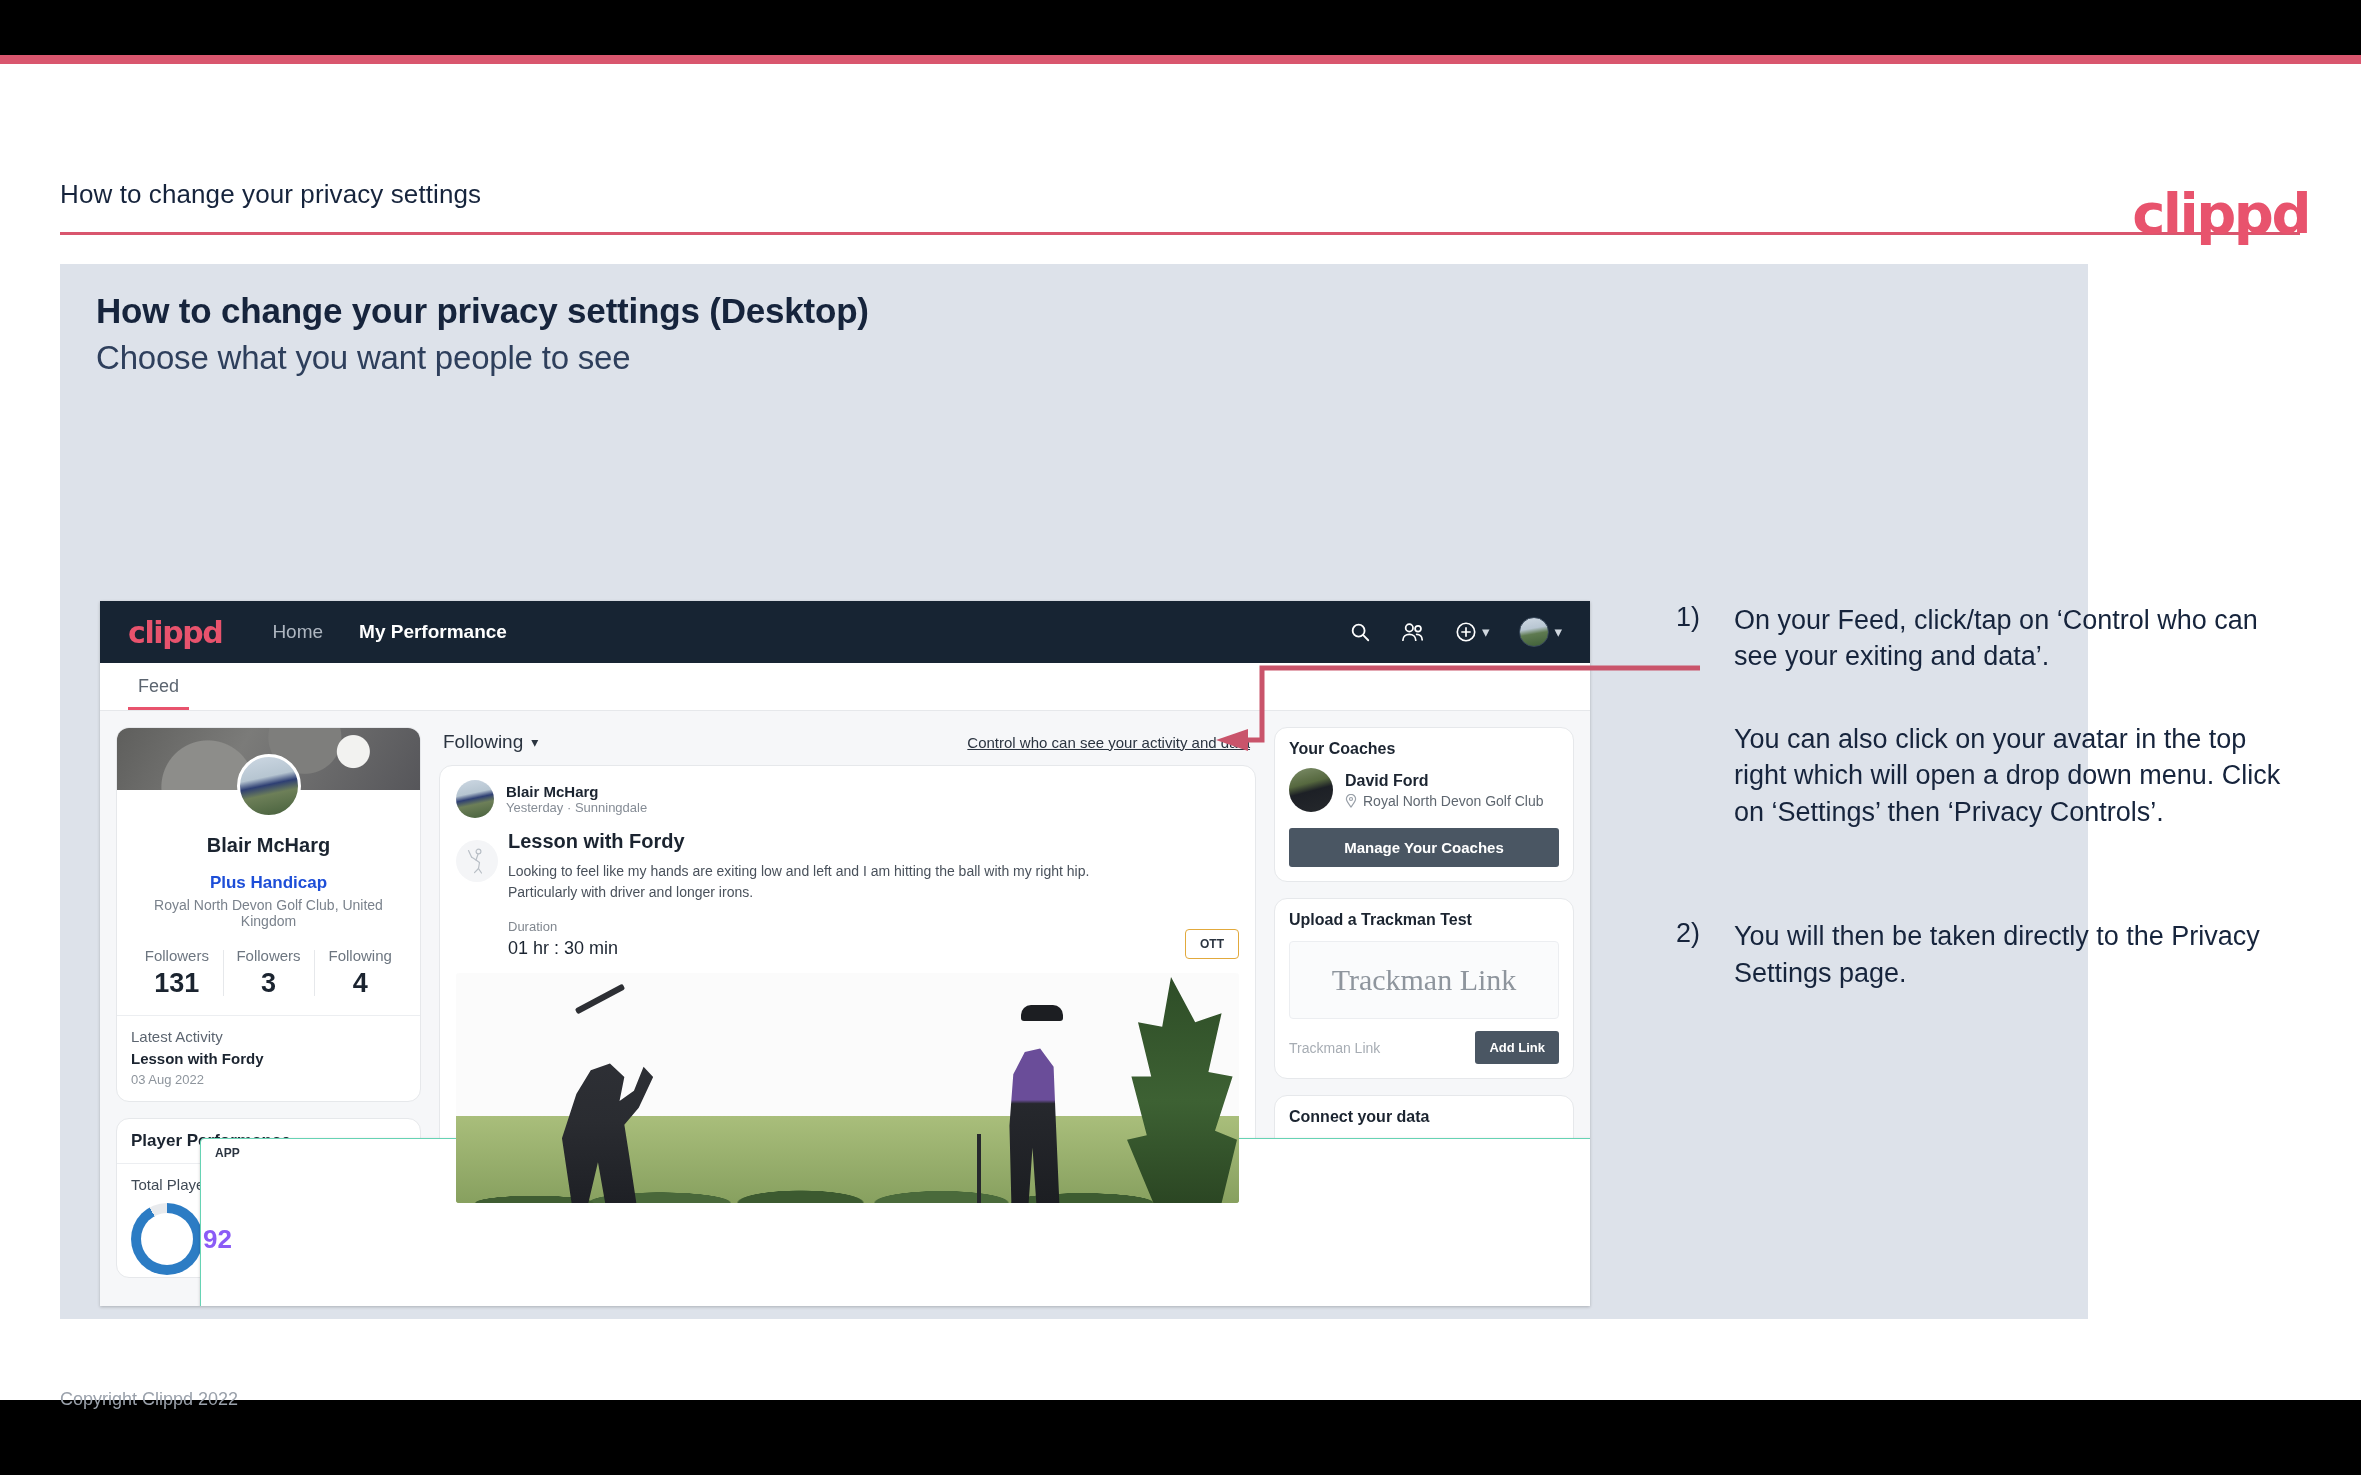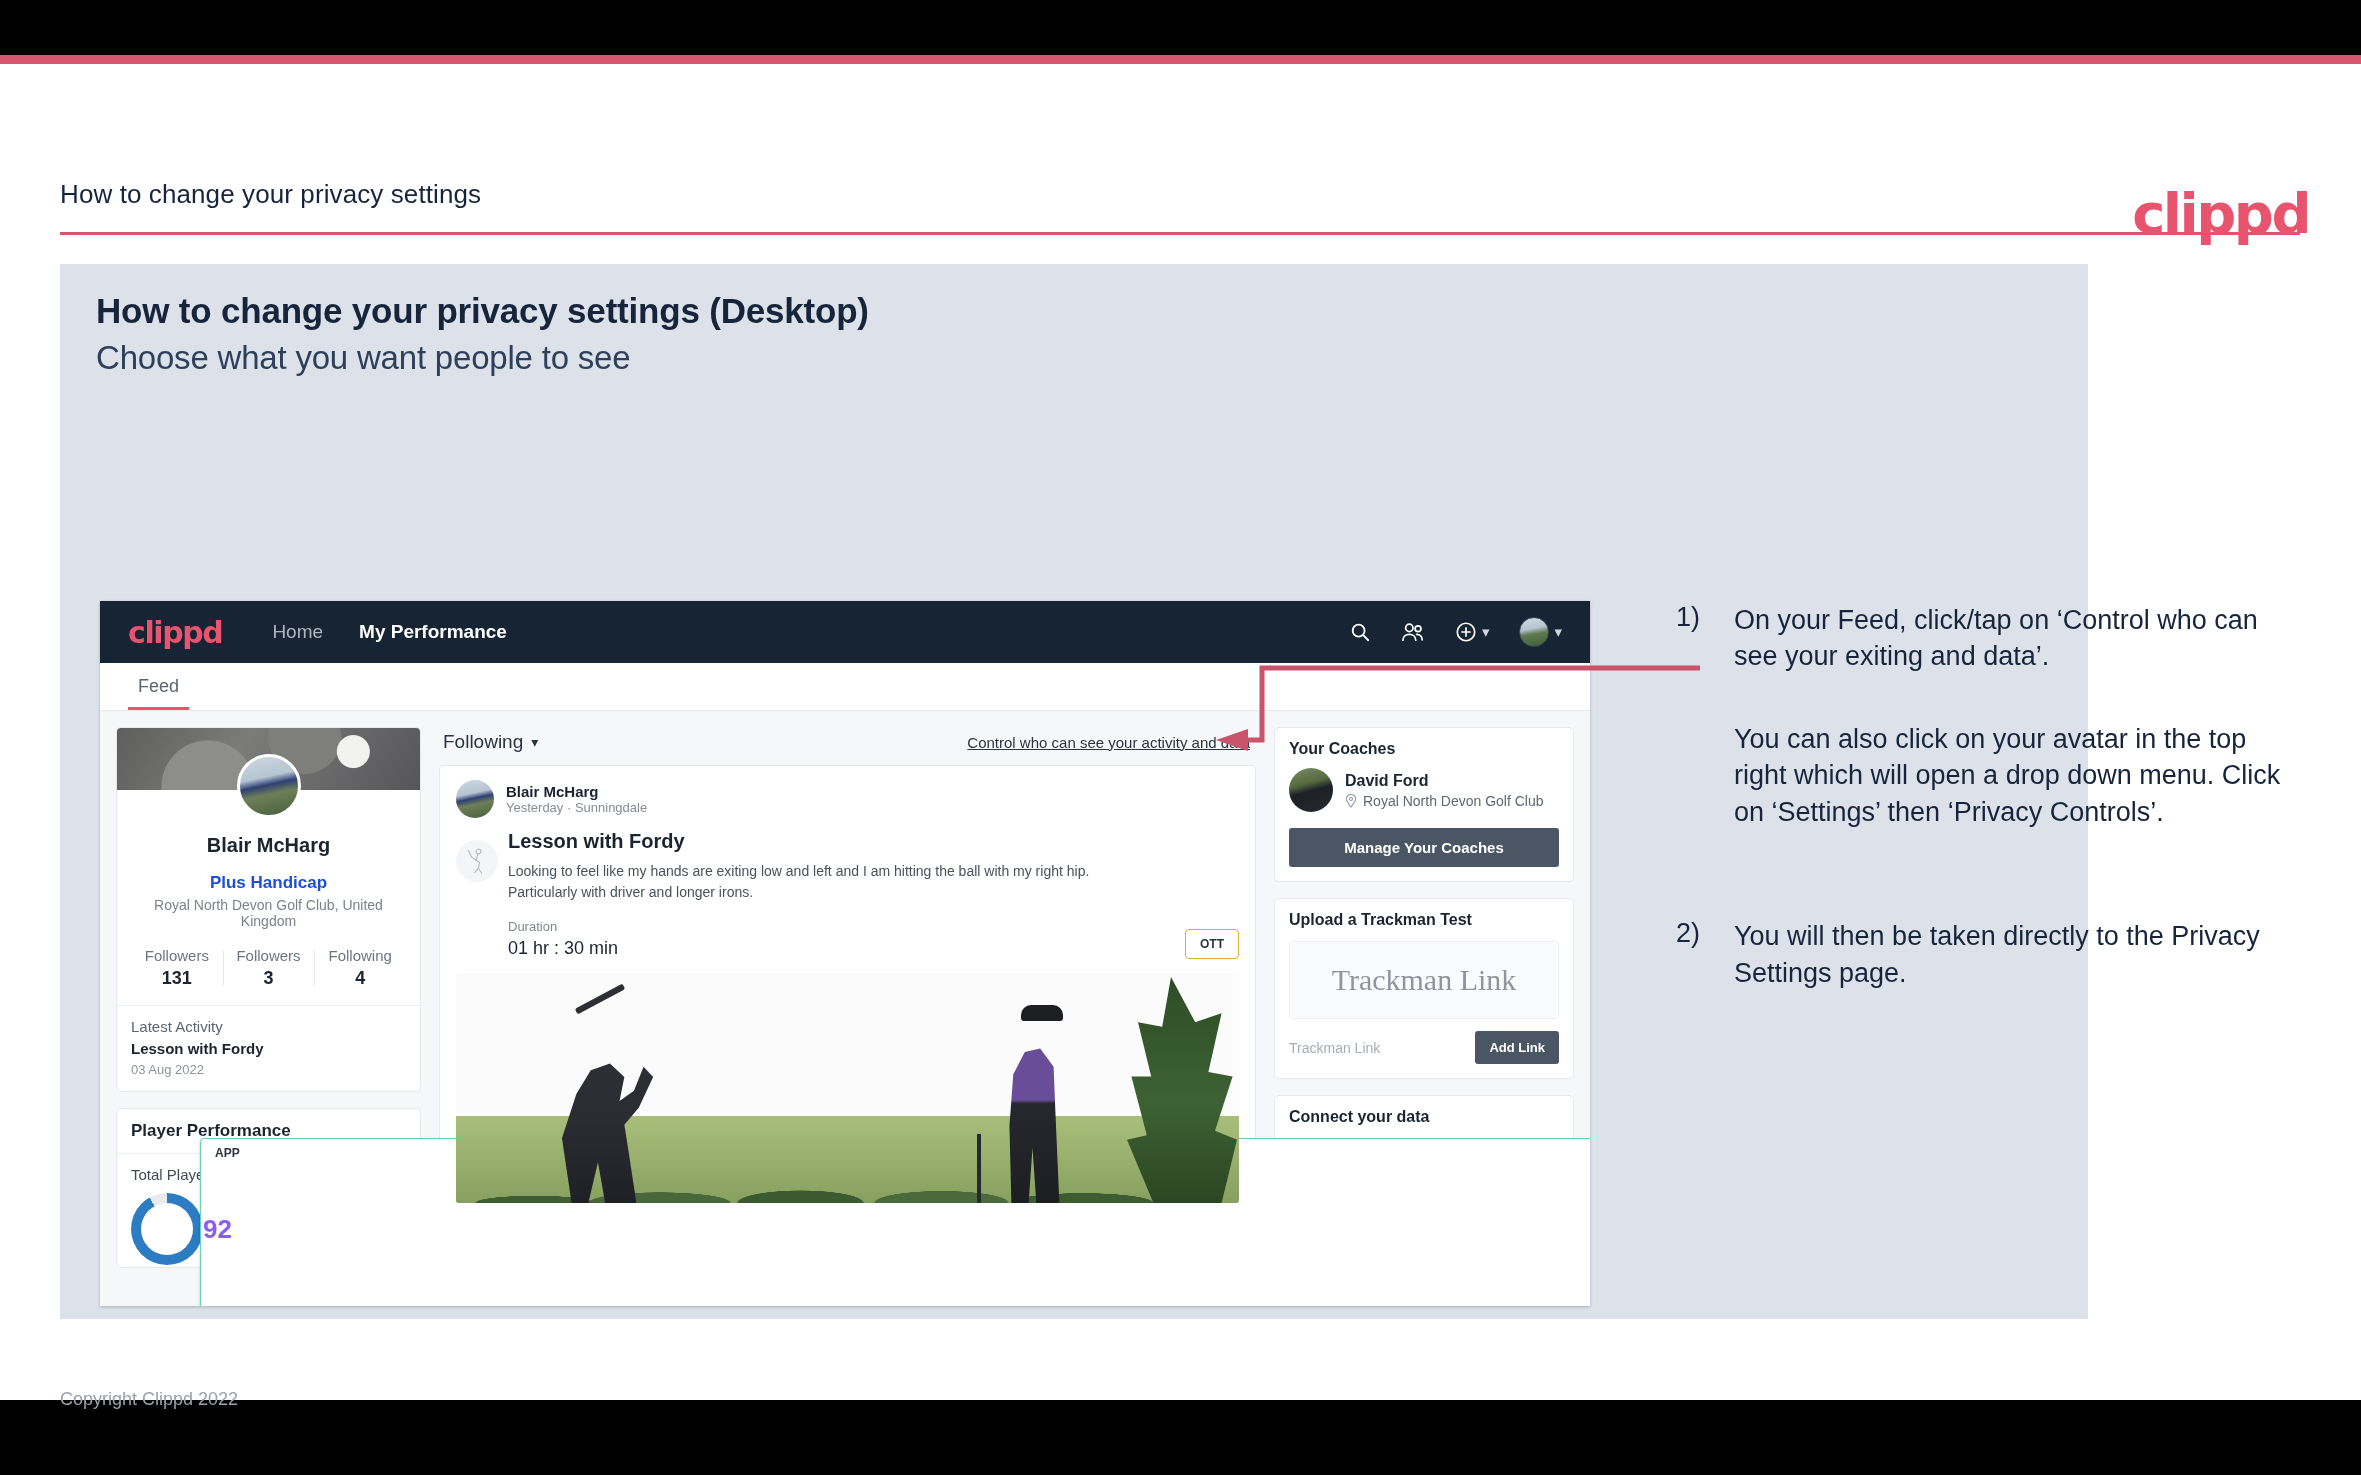--- a/index.html
+++ b/index.html
@@ -102,21 +102,21 @@
     border-bottom: 3px solid #e8536d;
   }
   .app-body {
     display: flex; gap: 18px; padding: 16px 16px 0 16px;
     background: #f6f7f9; height: 595px;
   }
   .col-left { width: 305px; flex: 0 0 305px; }
   .col-mid  { flex: 1 1 auto; }
   .col-right{ width: 300px; flex: 0 0 300px; }
   .card {
-    background: #fff; border: 1px solid #e6e8eb; border-radius: 5px;
+    background: #fff; border: 1px solid #e6e8eb; border-radius: 13px;
     margin-bottom: 16px; overflow: hidden;
   }
   
   .cover {
     height: 62px;
     background:
       radial-gradient(circle at 78% 38%, #f2f2f0 0 16px, transparent 17px),
       radial-gradient(circle at 30% 95%, #8d8d8a 0 46px, transparent 47px),
       radial-gradient(circle at 62% 15%, #7e7e7c 0 36px, transparent 37px),
       linear-gradient(120deg,#5e5e5c 0%,#7b7b79 40%,#56565a 100%);
@@ -132,21 +132,21 @@
   .profile-name { font-size: 20px; font-weight: 700; color: #1b2430; }
   .profile-hcp { font-size: 17px; color: #1d4ed8; margin-top: 16px; font-weight: bold; }
   .profile-club { font-size: 14px; color: #7a828c; margin-top: 4px; }
   .stats { display: flex; margin-top: 18px; }
   .stat { flex: 1; position: relative; }
   .stat + .stat::before {
     content: ""; position: absolute; left: 0; top: 3px; bottom: 3px;
     width: 1px; background: #e6e8eb;
   }
   .stat-label { font-size: 15px; color: #6d7680; }
-  .stat-value { font-size: 18px; font-weight: 700; color: #1b2430; margin-top: 4px; }
+  .stat-value { font-size: 27px; font-weight: 700; color: #1b2430; margin-top: 4px; }
   .latest {
     border-top: 1px solid #eceef1; padding: 12px 14px 14px; text-align: left;
     margin: 16px -14px -14px;
   }
   .latest-label { font-size: 15px; color: #5c6570; }
   .latest-title { font-size: 15px; font-weight: 700; color: #1b2430; margin-top: 5px; }
   .latest-date  { font-size: 13px; color: #8e959d; margin-top: 5px; }
   
   .card-head {
     padding: 12px 14px; border-bottom: 1px solid #eceef1;

